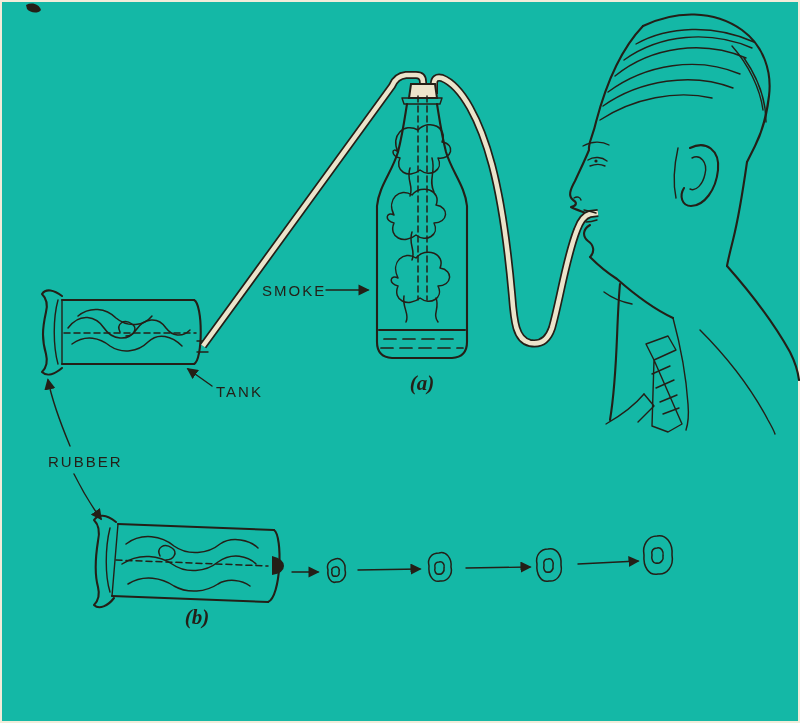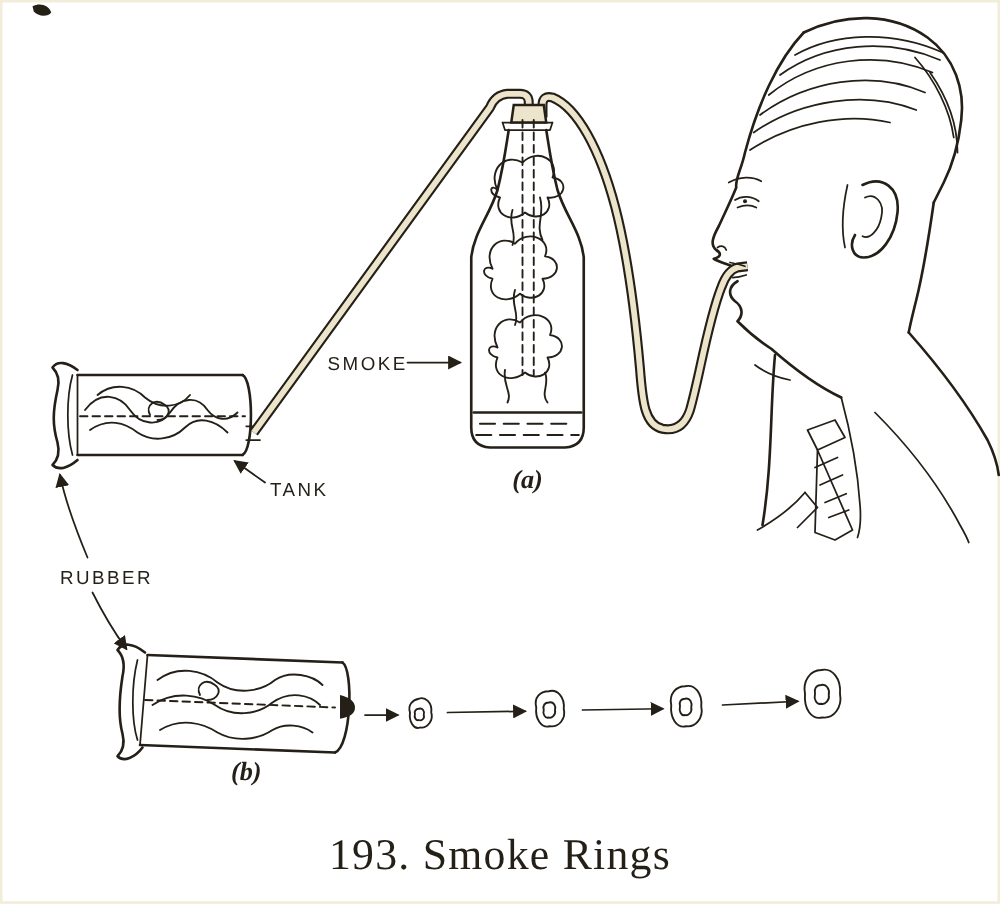--- a/index.html
+++ b/index.html
@@ -1,16 +1,16 @@
 <!DOCTYPE html>
 <html><head>
 <meta charset="utf-8">
 <style>
   html,body{margin:0;padding:0;background:#ece4cb;}
-  .page{position:relative;width:800px;height:723px;background:#ffffff;overflow:hidden;
+  .page{position:relative;width:800px;height:723px;background:#14b8a6;overflow:hidden;
         box-shadow:inset 0 0 0 2px #f2ecda;}
   svg{display:block}
   .ink{stroke:#241f17;fill:none;stroke-width:2.1;stroke-linecap:round;stroke-linejoin:round}
   .thin{stroke-width:1.4}
   .sq{stroke-width:1.5}
   .tube-o{stroke:#241f17;stroke-width:8;fill:none;stroke-linecap:butt;stroke-linejoin:round}
   .tube-i{stroke:#ece4cb;stroke-width:4.6;fill:none;stroke-linecap:butt;stroke-linejoin:round}
   .dash{stroke-dasharray:6 4;stroke-width:1.5}
   .ldash{stroke-dasharray:12 7;stroke-width:1.7}
   .fillink{fill:#241f17;stroke:none}
@@ -205,15 +205,14 @@
       <path class="ink sq" d="M 548,559 C 552,558 554,562 553,566 C 554,570 550,573 548,572 C 545,573 543,569 544,565 C 543,561 545,559 548,559 Z"></path>
     </g>
     <path class="ink thin" marker-end="url(#ah)" d="M 578,564 L 638,561"></path>
     <g>
       <path class="ink sq" d="M 657,536 C 666,534 673,543 672,555 C 674,566 667,575 658,574 C 649,576 643,567 644,555 C 642,545 648,536 657,536 Z"></path>
       <path class="ink sq" d="M 657,548 C 661,547 664,551 663,556 C 664,560 660,564 657,563 C 653,564 651,559 652,555 C 651,551 653,548 657,548 Z"></path>
     </g>
   </g>
 </svg>
 
-<div class="caption">193. Smoke Rings</div>
 
 </div>
 
 </body></html>

